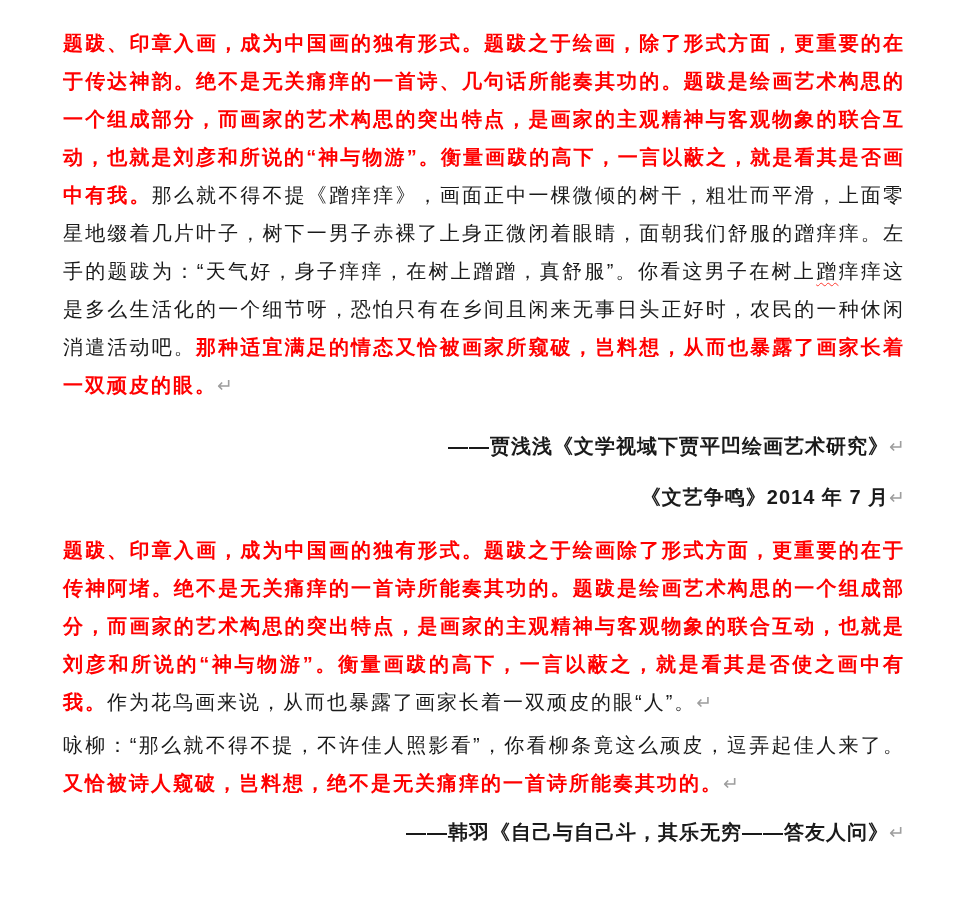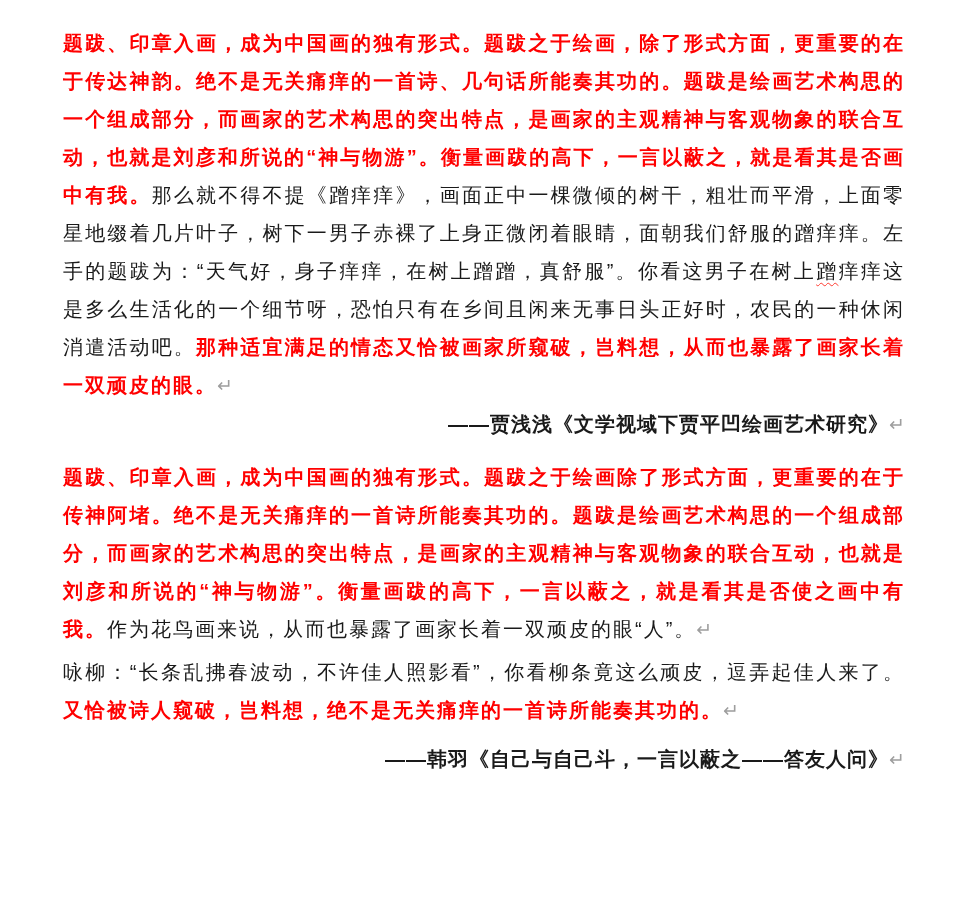--- a/index.html
+++ b/index.html
@@ -55,37 +55,38 @@
   .attr {
     margin: 0;
     font-size: 20px;
     line-height: 38px;
     letter-spacing: 1px;
     text-align: right;
     color: #1a1a1a;
     font-weight: bold;
     white-space: nowrap;
   }
-  .attr1 { margin-top: 0; }
+  .attr1 { margin-top: 22px; }
   .attr2 { margin-top: 12px; }
   .p2    { margin-top: 14px; }
   .p3    { margin-top: 4px; }
   .attr3 { margin-top: 10px; }
   .attr4 { margin-top: 14px; }
 </style>
 </head>
 <body>
 
 <div class="doc">
 
   <p class="para"><span class="red">题跋、印章入画，成为中国画的独有形式。题跋之于绘画，除了形式方面，更重要的在于传达神韵。绝不是无关痛痒的一首诗、几句话所能奏其功的。题跋是绘画艺术构思的一个组成部分，而画家的艺术构思的突出特点，是画家的主观精神与客观物象的联合互动，也就是刘彦和所说的“神与物游”。衡量画跋的高下，一言以蔽之，就是看其是否画中有我。</span><span class="black">那么就不得不提《蹭痒痒》，画面正中一棵微倾的树干，粗壮而平滑，上面零星地缀着几片叶子，树下一男子赤裸了上身正微闭着眼睛，面朝我们舒服的蹭痒痒。左手的题跋为：“天气好，身子痒痒，在树上蹭蹭，真舒服”。你看这男子在树上</span><span class="black squiggle">蹭</span><span class="black">痒痒这是多么生活化的一个细节呀，恐怕只有在乡间且闲来无事日头正好时，农民的一种休闲消遣活动吧。</span><span class="red">那种适宜满足的情态又恰被画家所窥破，岂料想，从而也暴露了画家长着一双顽皮的眼。</span><span class="mark">↵</span></p>
 
   <p class="attr attr1"><span>——贾浅浅《文学视域下贾平凹绘画艺术研究》</span><span class="mark">↵</span></p>
 
+  <p class="attr attr2"><span>《文艺争鸣》2014 年 7 月</span><span class="mark">↵</span></p>
 
   <p class="para p2"><span class="red">题跋、印章入画，成为中国画的独有形式。题跋之于绘画除了形式方面，更重要的在于传神阿堵。绝不是无关痛痒的一首诗所能奏其功的。题跋是绘画艺术构思的一个组成部分，而画家的艺术构思的突出特点，是画家的主观精神与客观物象的联合互动，也就是刘彦和所说的“神与物游”。衡量画跋的高下，一言以蔽之，就是看其是否使之画中有我。</span><span class="black">作为花鸟画来说，从而也暴露了画家长着一双顽皮的眼“人”。</span><span class="mark">↵</span></p>
 
-  <p class="para p3"><span class="black">咏柳：“长条乱拂春波动，不许佳人照影看”，你看柳条竟这么顽皮，逗弄起佳人来了。</span><span class="red">又恰被诗人窥破，岂料想，绝不是无关痛痒的一首诗所能奏其功的。</span><span class="mark">↵</span></p>
+  <p class="para p3"><span class="black">咏柳：“那么就不得不提，不许佳人照影看”，你看柳条竟这么顽皮，逗弄起佳人来了。</span><span class="red">又恰被诗人窥破，岂料想，绝不是无关痛痒的一首诗所能奏其功的。</span><span class="mark">↵</span></p>
 
-  <p class="attr attr3"><span>——韩羽《自己与自己斗，一言以蔽之——答友人问》</span><span class="mark">↵</span></p>
+  <p class="attr attr3"><span>——韩羽《自己与自己斗，其乐无穷——答友人问》</span><span class="mark">↵</span></p>
 
 
 </div>
 
 </body></html>

